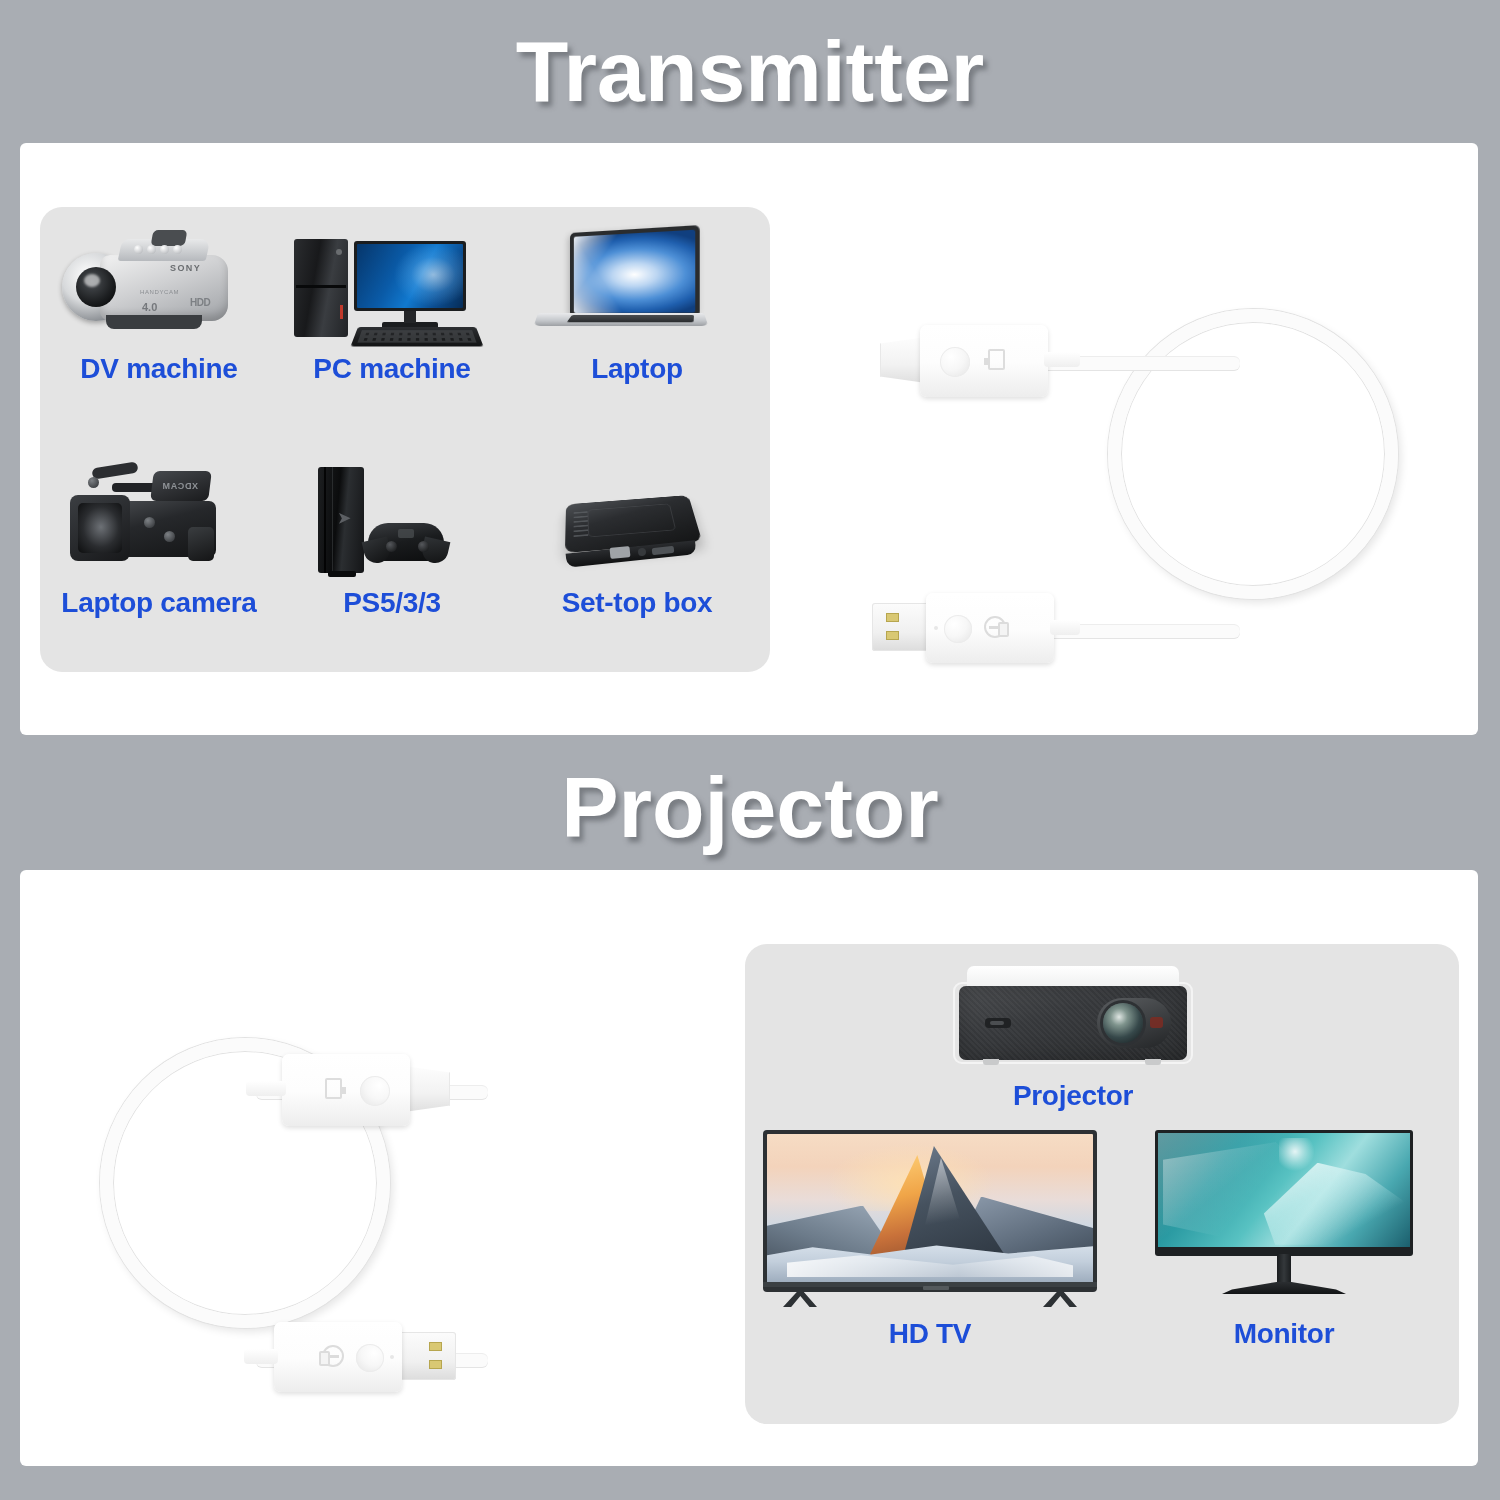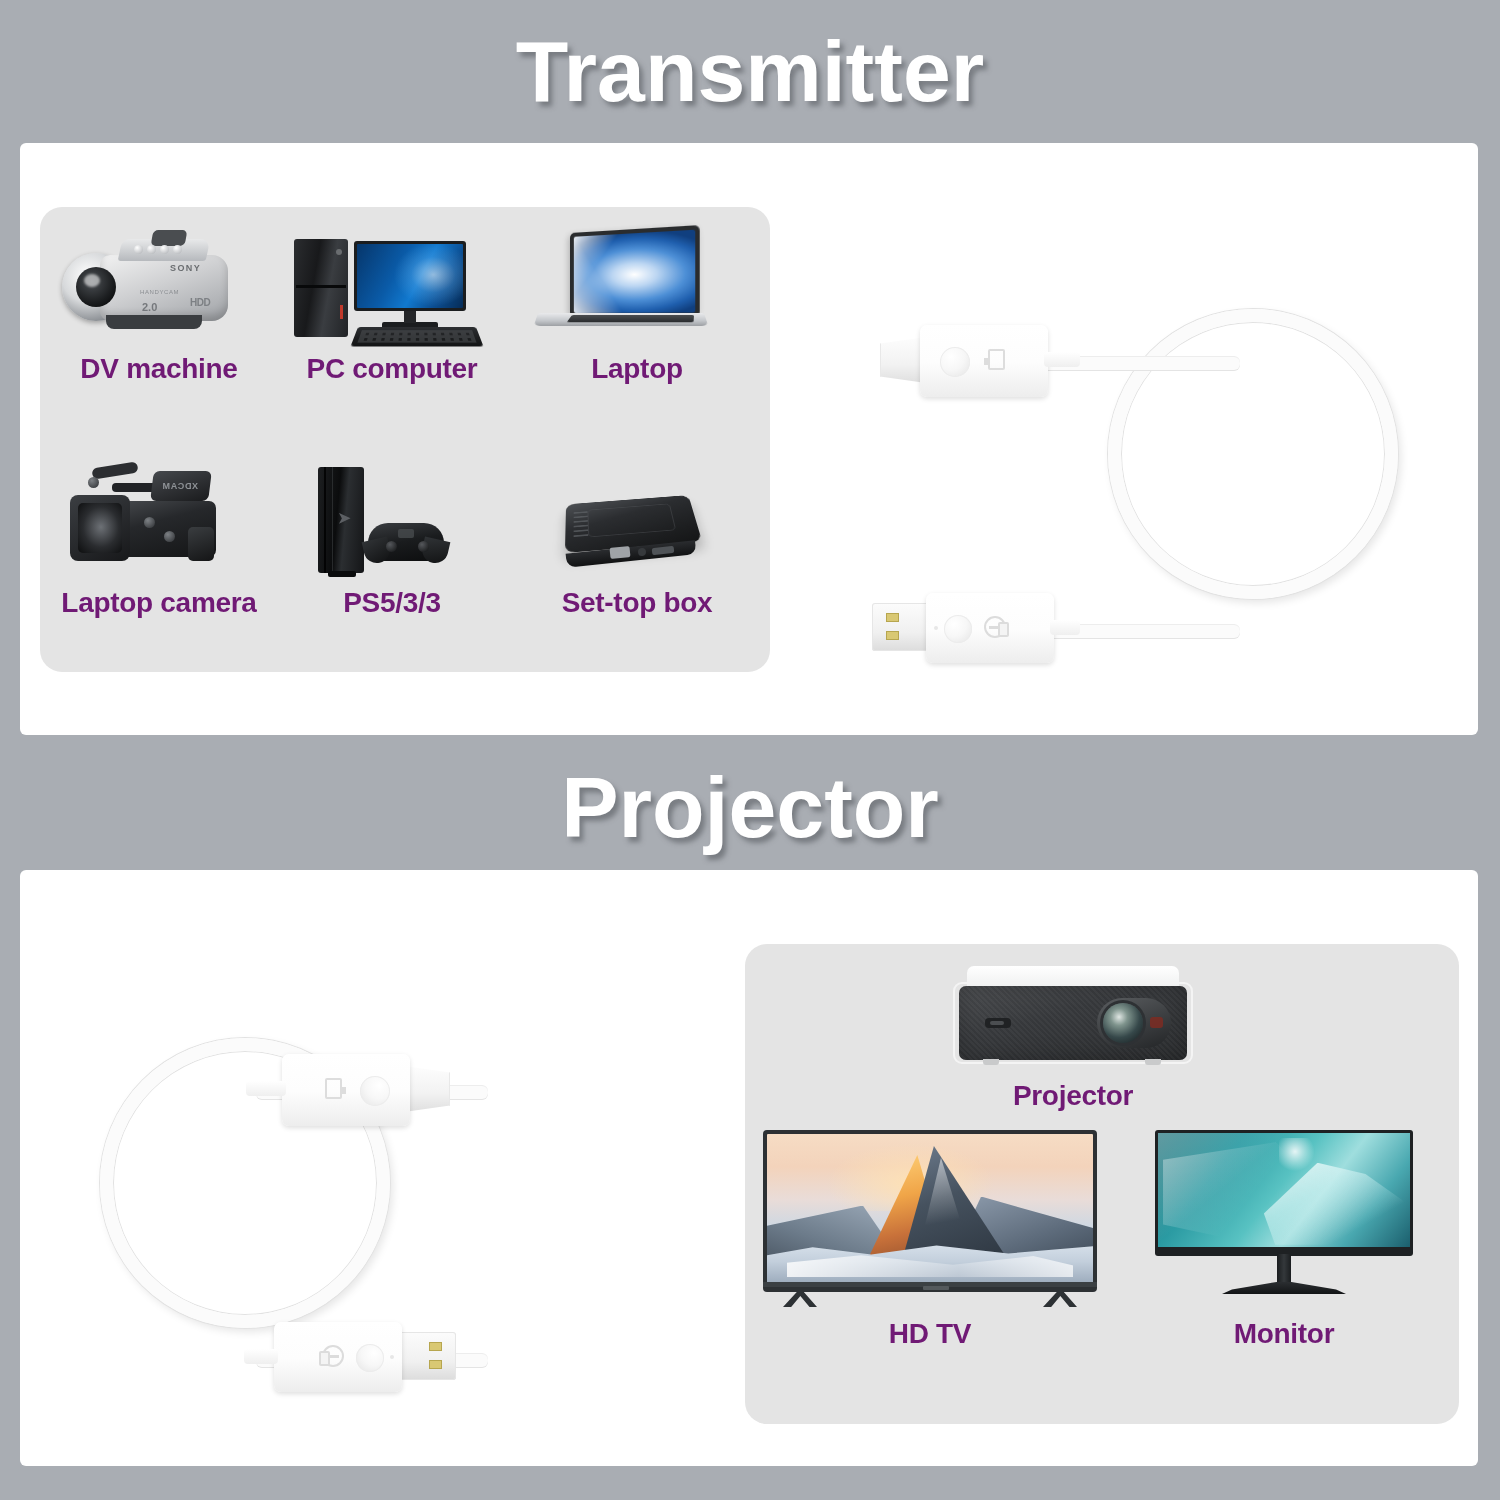--- a/index.html
+++ b/index.html
@@ -43,21 +43,21 @@
   #devicebox-sources { left: 20px; top: 64px; width: 730px; height: 465px; }
   #devicebox-outputs { left: 725px; top: 74px; width: 714px; height: 480px; }
 
   .dev-cell { position: absolute; }
   .dev-art  { position: relative; width: 100%; height: 118px; }
   .dev-label {
     margin-top: 8px;
     text-align: center;
     font-size: 28px;
     font-weight: bold;
-    color: #701a75;
+    color: #1d4ed8;
     white-space: nowrap;
     letter-spacing: -0.3px;
   }
 
   
   .abs { position: absolute; }
 
   
   .dv-body {
     position:absolute; left:52px; top:28px; width:128px; height:66px;
@@ -487,40 +487,40 @@
               <i style="left:0"></i>
               <i style="left:13px"></i>
               <i style="left:26px"></i>
               <i style="left:39px"></i>
             </div>
           <div class="dv-lens-i abs"></div>
             <div class="dv-lens-g abs"></div>
           <div class="dv-base abs"></div>
           <div class="dv-brand abs">SONY</div>
           <div class="dv-txt abs">HANDYCAM</div>
-          <div class="dv-mp abs">2.0</div>
+          <div class="dv-mp abs">4.0</div>
           <div class="dv-hdd abs">HDD</div>
         </div>
         <div class="dev-label">DV machine</div>
       </div>
 
       <div class="dev-cell" style="left:232px; top:20px; width:240px;">
         <div class="dev-art">
           <div class="pc-tower abs"></div>
           <div class="pc-tower-split abs"></div>
           <div class="pc-tower-dot abs"></div>
           <div class="pc-tower-red abs"></div>
           <div class="pc-mon-base abs"></div>
           <div class="pc-mon-neck abs"></div>
           <div class="pc-mon-frame abs">
               <div class="pc-mon-screen"></div>
             </div>
           <div class="pc-kb abs"></div>
         </div>
-        <div class="dev-label">PC computer</div>
+        <div class="dev-label">PC machine</div>
       </div>
 
       <div class="dev-cell" style="left:486px; top:20px; width:222px;">
         <div class="dev-art">
           <div class="lt-lid abs">
               <div class="lt-screen"></div>
             </div>
           <div class="lt-base abs"></div>
           <div class="lt-kbarea abs"></div>
         </div>

